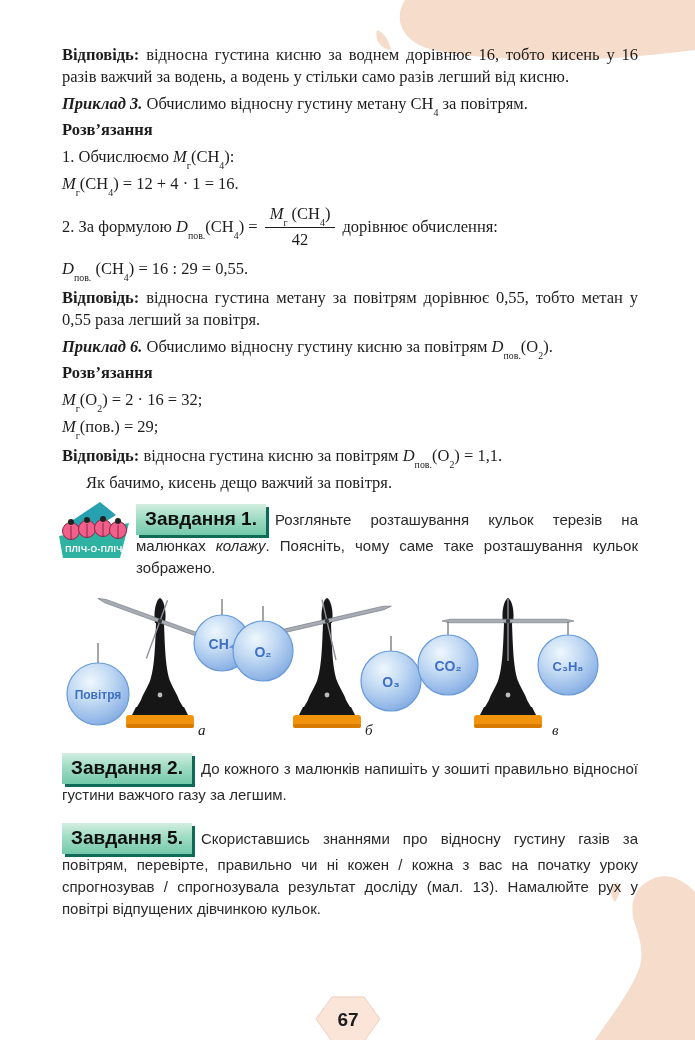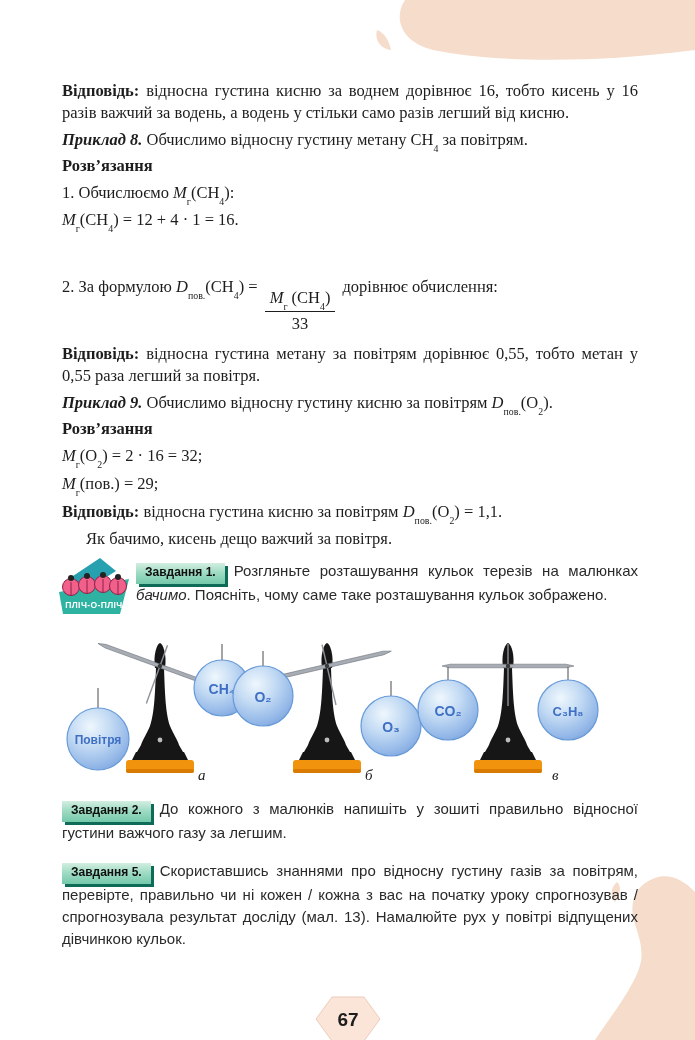--- a/index.html
+++ b/index.html
@@ -3,40 +3,40 @@
 <meta charset="utf-8">
 <style>
   html,body{margin:0;padding:0;background:#ffffff;}
   .page{
     position:relative;width:695px;height:1040px;background:#ffffff;
     overflow:hidden;color:#1d1d1d;
     font-family:"Liberation Serif", serif;
   }
   .blob-top{position:absolute;top:0;right:0;pointer-events:none;}
   .blob-bottom{position:absolute;bottom:0;right:0;pointer-events:none;}
-  .content{position:relative;padding:80px 57px 0 62px;width:576px;}
+  .content{position:relative;padding:44px 57px 0 62px;width:576px;}
   .para{margin:0 0 5px 0;font-size:16.5px;line-height:1.33;text-align:justify;}
   .indent{text-indent:24px;}
   .seg-b{font-weight:bold;}
   .seg-it{font-style:italic;}
   .seg-bi{font-weight:bold;font-style:italic;}
   sub{font-size:0.6em;line-height:0;position:relative;top:0.25em;}
   .solution-heading{margin:3px 0 5px 0;font-size:16.5px;font-weight:bold;}
   .formula{margin:7px 0;font-size:16.5px;line-height:1.25;text-align:left;}
   .eqrow{display:flex;align-items:center;white-space:nowrap;margin:9px 0;}
   .frac{display:inline-flex;flex-direction:column;align-items:center;margin:0 7px;vertical-align:middle;}
-  .frac .num{padding:0 5px 2px 5px;border-bottom:1.4px solid #1d1d1d;margin-top:48px;}
+  .frac .num{padding:0 5px 2px 5px;border-bottom:1.4px solid #1d1d1d;}
   .frac .den{padding-top:2px;}
   .task{margin:10px 0 0 0;font-family:"Liberation Sans", sans-serif;}
   .task-text{margin:0;font-size:15px;line-height:1.48;text-align:justify;color:#2a2a2a;}
   .task-label{
     display:inline-block;margin-right:9px;padding:1px 9px 2px 9px;
     background:linear-gradient(180deg,#d3eee1 0%,#a0dcc4 45%,#74c9ab 100%);
     box-shadow:3px 3px 0 #0d6b57;
-    font-weight:bold;font-size:12px;color:#101010;white-space:nowrap;
+    font-weight:bold;font-size:19px;color:#101010;white-space:nowrap;
   }
   .task1{display:flex;align-items:flex-start;}
   .task1 .badge{flex:0 0 78px;margin-left:-6px;margin-top:-6px;}
   .task1 .task-body{flex:1;padding-left:2px;}
   .collage{position:relative;height:160px;margin:4px 0 6px 0;}
   .collage svg{position:absolute;top:0;}
   .scale-letter{font-family:"Liberation Serif", serif;font-style:italic;}
   .pagenum{position:absolute;left:50%;transform:translateX(-50%);top:996px;}
 </style>
 </head>
@@ -49,36 +49,37 @@
     <path d="M12,30 C9,41 17,49 26,50 C24,41 20,33 12,30 Z" fill="#f6dcca"></path>
   </svg>
   <svg class="blob-bottom" width="140" height="168" viewBox="0 0 140 168">
     <path d="M100,6 C80,13 73,31 80,52 C87,74 91,87 78,110 C69,128 54,147 40,168 L140,168 L140,20 C128,7 113,1 100,6 Z" fill="#f6dcca"></path>
     <path d="M62,10 C55,16 55,25 60,30 C65,23 67,14 62,10 Z" fill="#f6dcca"></path>
   </svg>
 
   <main class="content">
 
     <p class="para"><span class="seg-b">Відповідь:</span> відносна густина кисню за воднем дорівнює 16, тобто кисень у 16 разів важчий за водень, а водень у стільки само разів легший від кисню.</p>
-    <p class="para"><span class="seg-bi">Приклад 8.</span> Обчислимо відносну густину метану CH<sub>4</sub> за повітрям.</p>
+    <p class="para"><span class="seg-bi">Приклад 3.</span> Обчислимо відносну густину метану CH<sub>4</sub> за повітрям.</p>
     <p class="solution-heading">Розв’язання</p>
     <p class="formula">1. Обчислюємо <span class="seg-it">M</span><sub>г</sub>(CH<sub>4</sub>):</p>
     <p class="formula"><span class="seg-it">M</span><sub>г</sub>(CH<sub>4</sub>) = 12 + 4 · 1 = 16.</p>
 
     <div class="formula eqrow">
       <span>2. За формулою <span class="seg-it">D</span><sub>пов.</sub>(CH<sub>4</sub>) =</span>
       <span class="frac">
         <span class="num"><span class="seg-it">M</span><sub>г</sub> (CH<sub>4</sub>)</span>
-        <span class="den">33</span>
+        <span class="den">42</span>
       </span>
       <span>дорівнює обчислення:</span>
     </div>
 
+    <p class="formula"><span class="seg-it">D</span><sub>пов.</sub> (CH<sub>4</sub>) = 16 : 29 = 0,55.</p>
     <p class="para"><span class="seg-b">Відповідь:</span> відносна густина метану за повітрям дорівнює 0,55, тобто метан у 0,55 раза легший за повітря.</p>
-    <p class="para"><span class="seg-bi">Приклад 9.</span> Обчислимо відносну густину кисню за повітрям <span class="seg-it">D</span><sub>пов.</sub>(O<sub>2</sub>).</p>
+    <p class="para"><span class="seg-bi">Приклад 6.</span> Обчислимо відносну густину кисню за повітрям <span class="seg-it">D</span><sub>пов.</sub>(O<sub>2</sub>).</p>
     <p class="solution-heading">Розв’язання</p>
     <p class="formula"><span class="seg-it">M</span><sub>г</sub>(O<sub>2</sub>) = 2 · 16 = 32;</p>
     <p class="formula"><span class="seg-it">M</span><sub>г</sub>(пов.) = 29;</p>
     <p class="para"><span class="seg-b">Відповідь:</span> відносна густина кисню за повітрям <span class="seg-it">D</span><sub>пов.</sub>(O<sub>2</sub>) = 1,1.</p>
     <p class="para indent">Як бачимо, кисень дещо важчий за повітря.</p>
 
     <section class="task task1">
       <div class="badge">
         <svg width="78" height="66" viewBox="0 0 78 66">
           <polygon points="8,28 44,4 60,17 36,32" fill="#27a0b0"></polygon>
@@ -101,21 +102,21 @@
           <g>
             <circle cx="62" cy="32" r="8.5" fill="#f1608b" stroke="#8f2246" stroke-width="1"></circle>
             <circle cx="62" cy="23" r="3" fill="#222"></circle>
             <line x1="62" y1="27" x2="62" y2="40" stroke="#8f2246" stroke-width="1"></line>
           </g>
           <text x="38" y="54" text-anchor="middle" font-family="Liberation Sans, sans-serif" font-size="8.5" font-weight="bold" fill="#ffffff" letter-spacing="0.4">ПЛІЧ-О-ПЛІЧ</text>
         </svg>
       </div>
       <div class="task-body">
         <p class="task-text">
-          <span class="task-label">Завдання 1.</span><span>Розгляньте розташування кульок терезів на малюнках <span class="seg-it">бачимо</span>. Поясніть, чому саме таке розташування кульок зображено.</span>
+          <span class="task-label">Завдання 1.</span><span>Розгляньте розташування кульок терезів на малюнках <span class="seg-it">колажу</span>. Поясніть, чому саме таке розташування кульок зображено.</span>
         </p>
       </div>
     </section>
 
     <div class="collage">
       <svg width="0" height="0" style="position:absolute">
         <defs>
           <radialGradient id="ballGrad" cx="38%" cy="30%" r="78%">
             <stop offset="0%" stop-color="#eff7fd"></stop>
             <stop offset="40%" stop-color="#c5dcf4"></stop>

